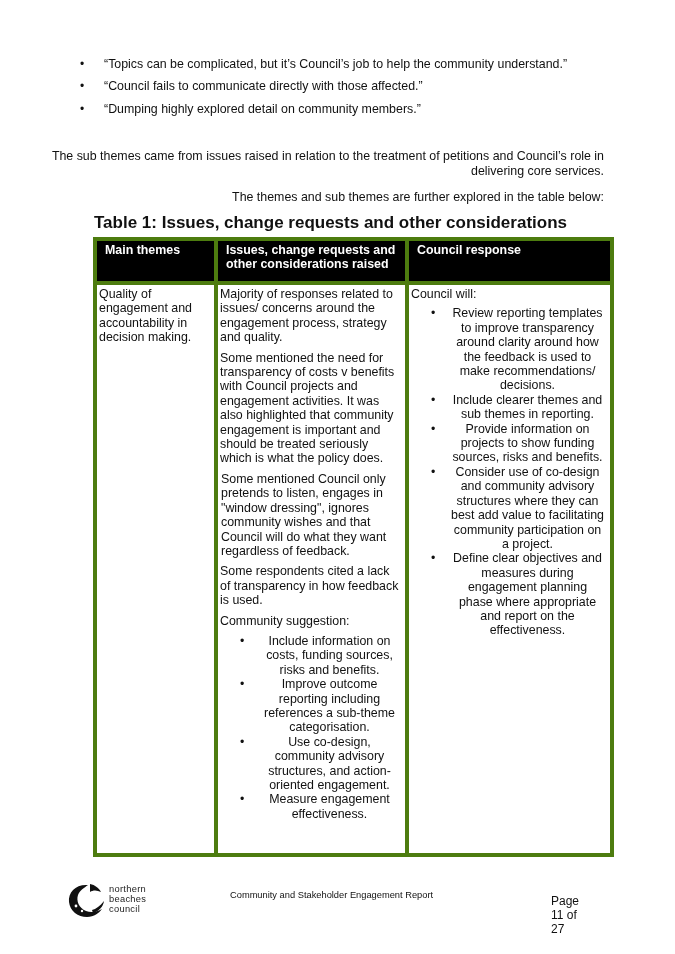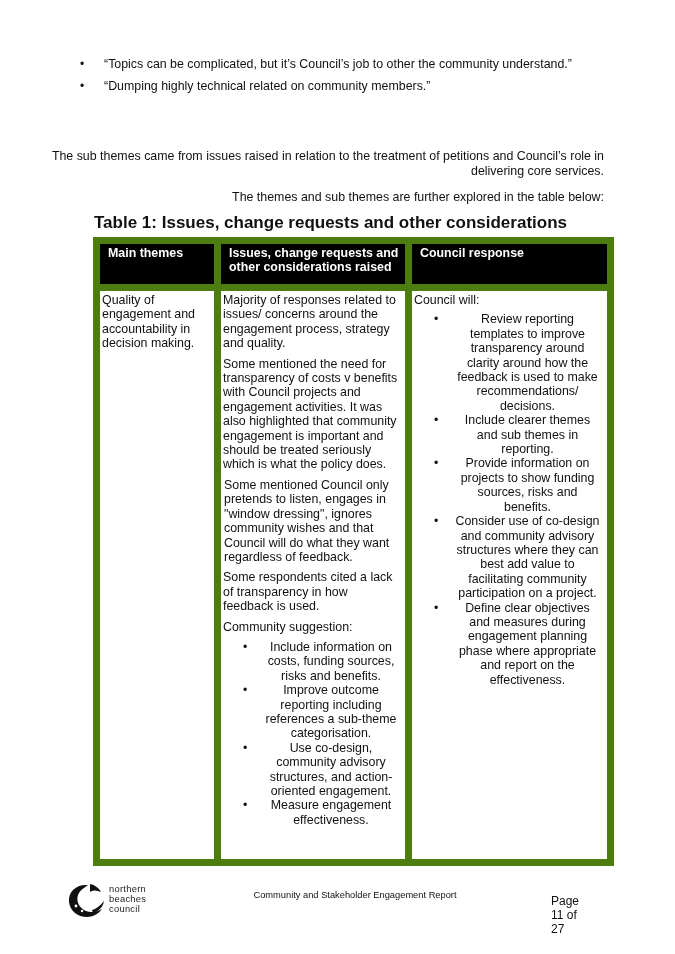--- a/index.html
+++ b/index.html
@@ -12,47 +12,48 @@
   .bullets li::before { content: "\2022"; position: absolute; left: 0; top: 0; font-size: 12px; }
   .para { position: absolute; left: 44px; width: 560px; line-height: 14.5px; margin: 0; text-align: right; }
   .p1 { top: 149px; }
   .p2 { top: 190px; }
   .caption { position: absolute; left: 94px; top: 213px; font-weight: bold; font-size: 17px; }
   table.tbl {
     position: absolute; left: 93px; top: 237px; width: 521px;
     border-collapse: collapse; table-layout: fixed;
   }
   table.tbl th, table.tbl td {
-    border: 7px solid #4d7c0f; vertical-align: top; text-align: left;
+    border: 4px solid #4d7c0f; vertical-align: top; text-align: left;
     font-size: 12.4px; line-height: 14.4px;
   }
   table.tbl th { background: #000; color: #fff; font-weight: bold; padding: 2px 6px 6px 8px; height: 32px; }
   table.tbl td { padding: 2px 6px 20px 2px; height: 546px; }
   .col1 { width: 121px; }
   .col2 { width: 191px; }
   td.c2 { padding-left: 7px; }
   td.c3 { padding-left: 7px; }
   .cell-p { margin: 0 0 6px 0; }
   .cell-p.ind { padding-left: 1px; }
   ul.cell-list { list-style: none; margin: 5px 0 0 0; padding: 0; text-align: center; }
   ul.cell-list li { position: relative; padding-left: 40px; }
   ul.cell-list li::before { content: "\2022"; position: absolute; left: 20px; top: 0; }
   ul.cell-list.l2 li { padding-left: 40px; }
   .footer { position: absolute; top: 882px; left: 0; width: 572px; height: 40px; }
   .logo { position: absolute; left: 66px; top: 0; width: 40px; height: 38px; }
   .logo-text { position: absolute; left: 109px; top: 2px; font-size: 9.3px; line-height: 10px; color: #222; letter-spacing: 0.3px; }
-  .footer-center { position: absolute; left: 230px; width: 250px; top: 8px; text-align: center; font-size: 9.3px; line-height: 11px; }
+  .footer-center { position: absolute; left: 230px; width: 250px; top: 8px; font-size: 9.3px; line-height: 11px; }
   .page-num { position: absolute; left: 551px; top: 12px; font-size: 12px; }
 </style>
 </head>
 <body>
 
 <ul class="bullets">
-  <li>“Topics can be complicated, but it’s Council’s job to other the community understand.”</li>
-  <li>“Dumping highly technical related on community members.”</li>
+  <li>“Topics can be complicated, but it’s Council’s job to help the community understand.”</li>
+  <li>“Council fails to communicate directly with those affected.”</li>
+  <li>“Dumping highly explored detail on community members.”</li>
 </ul>
 
 <p class="para p1">The sub themes came from issues raised in relation to the treatment of petitions and Council’s role in delivering core services.</p>
 <p class="para p2">The themes and sub themes are further explored in the table below:</p>
 
 <div class="caption">Table 1: Issues, change requests and other considerations</div>
 
 <table class="tbl">
   <colgroup>
       <col class="col1">

